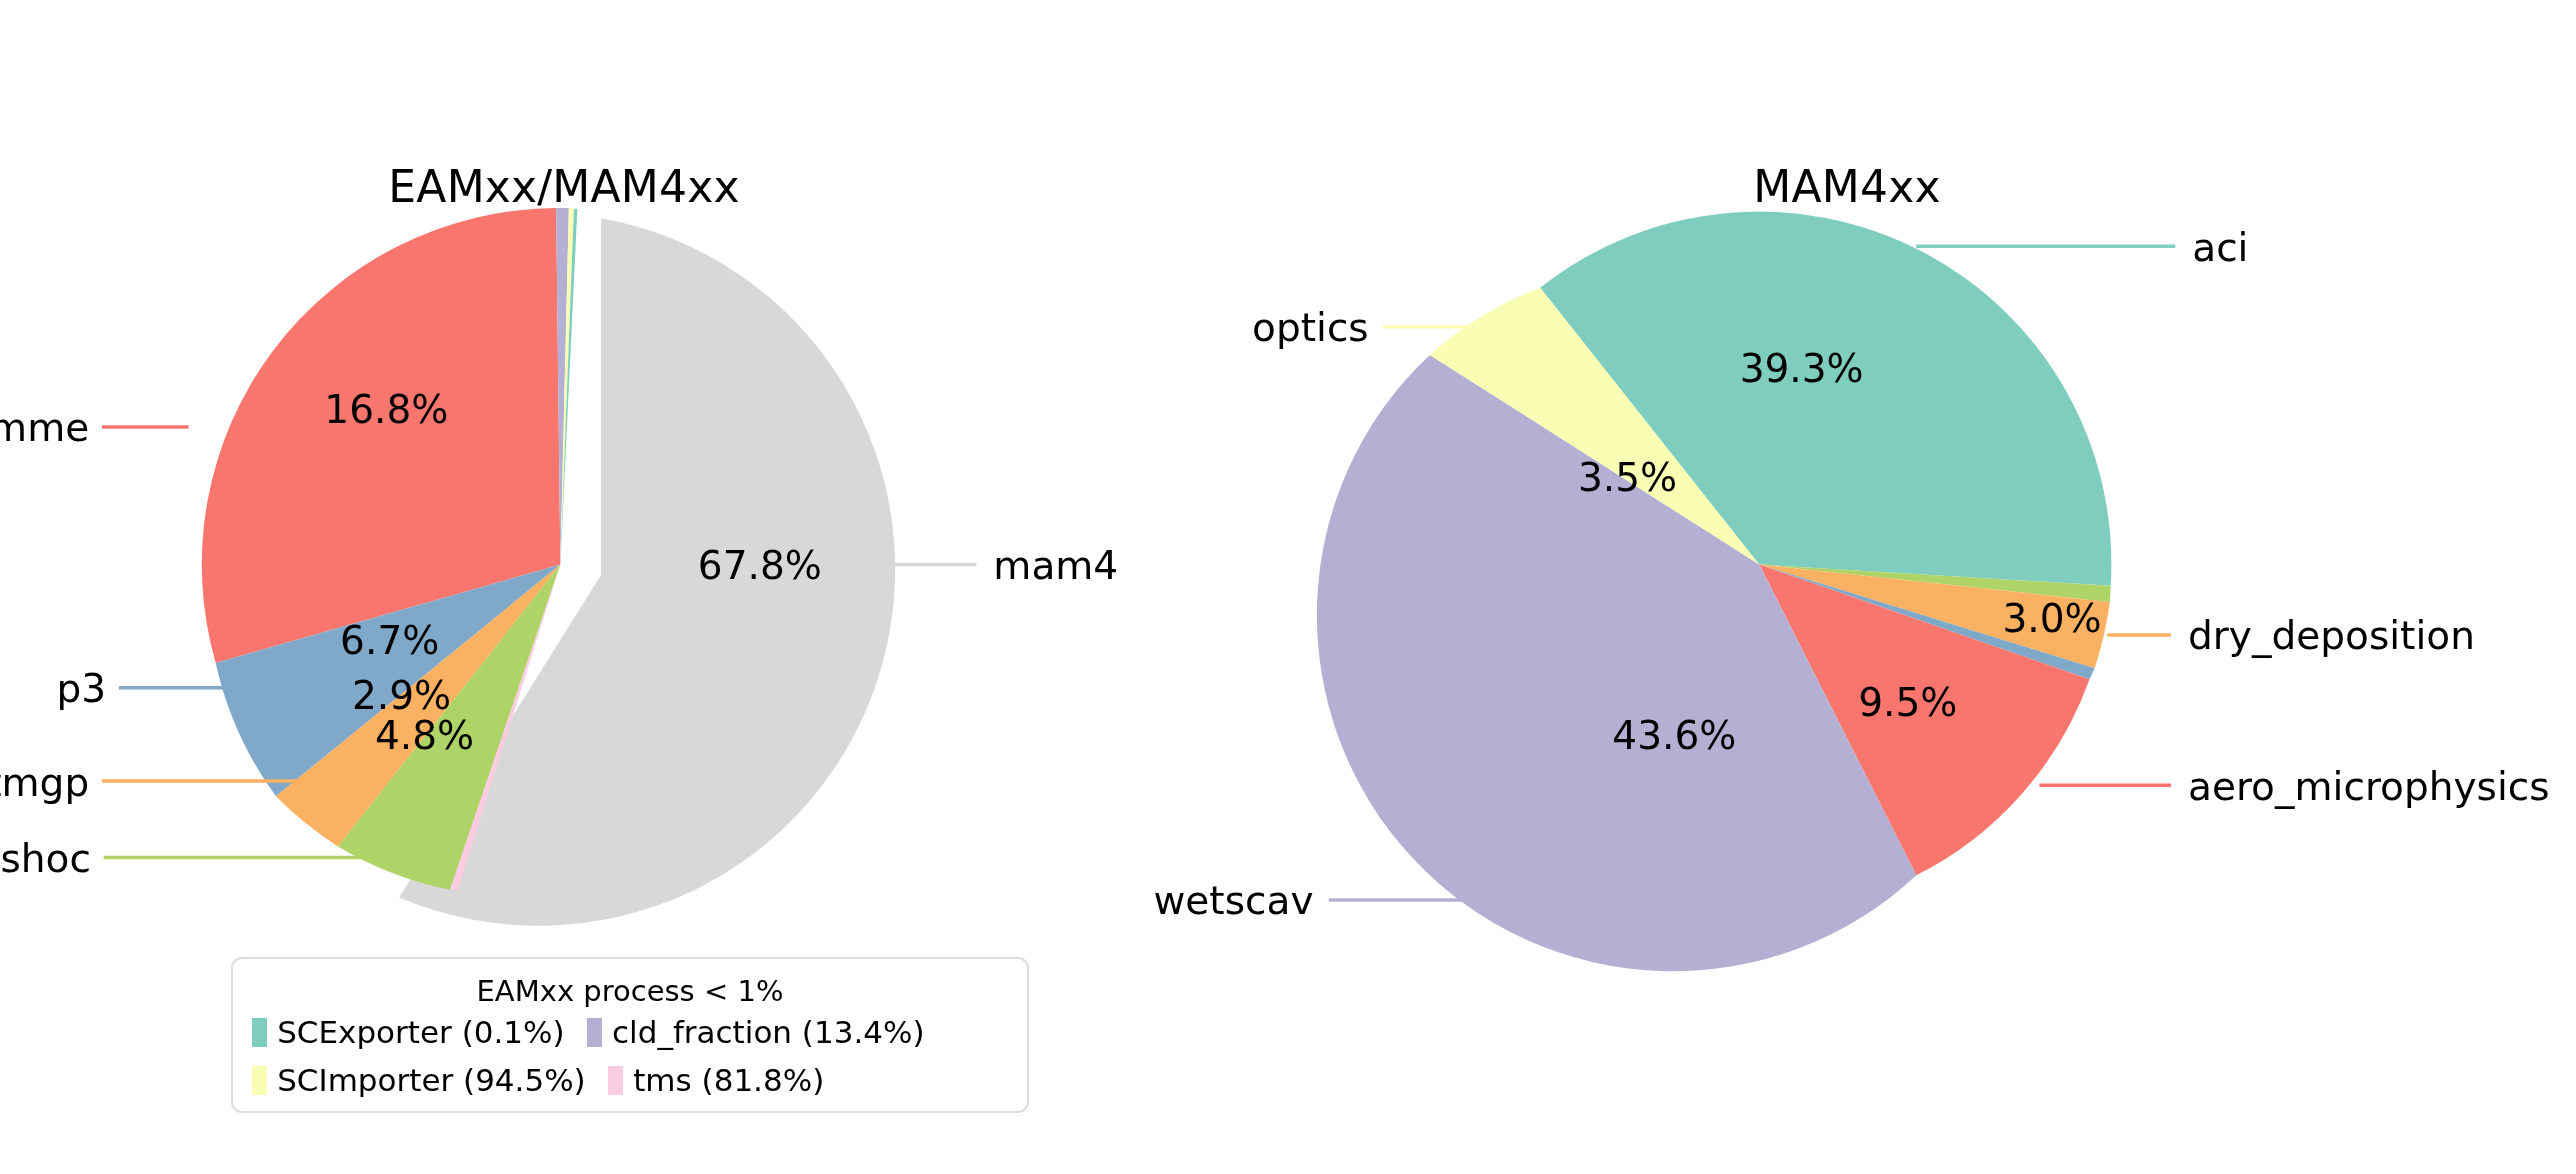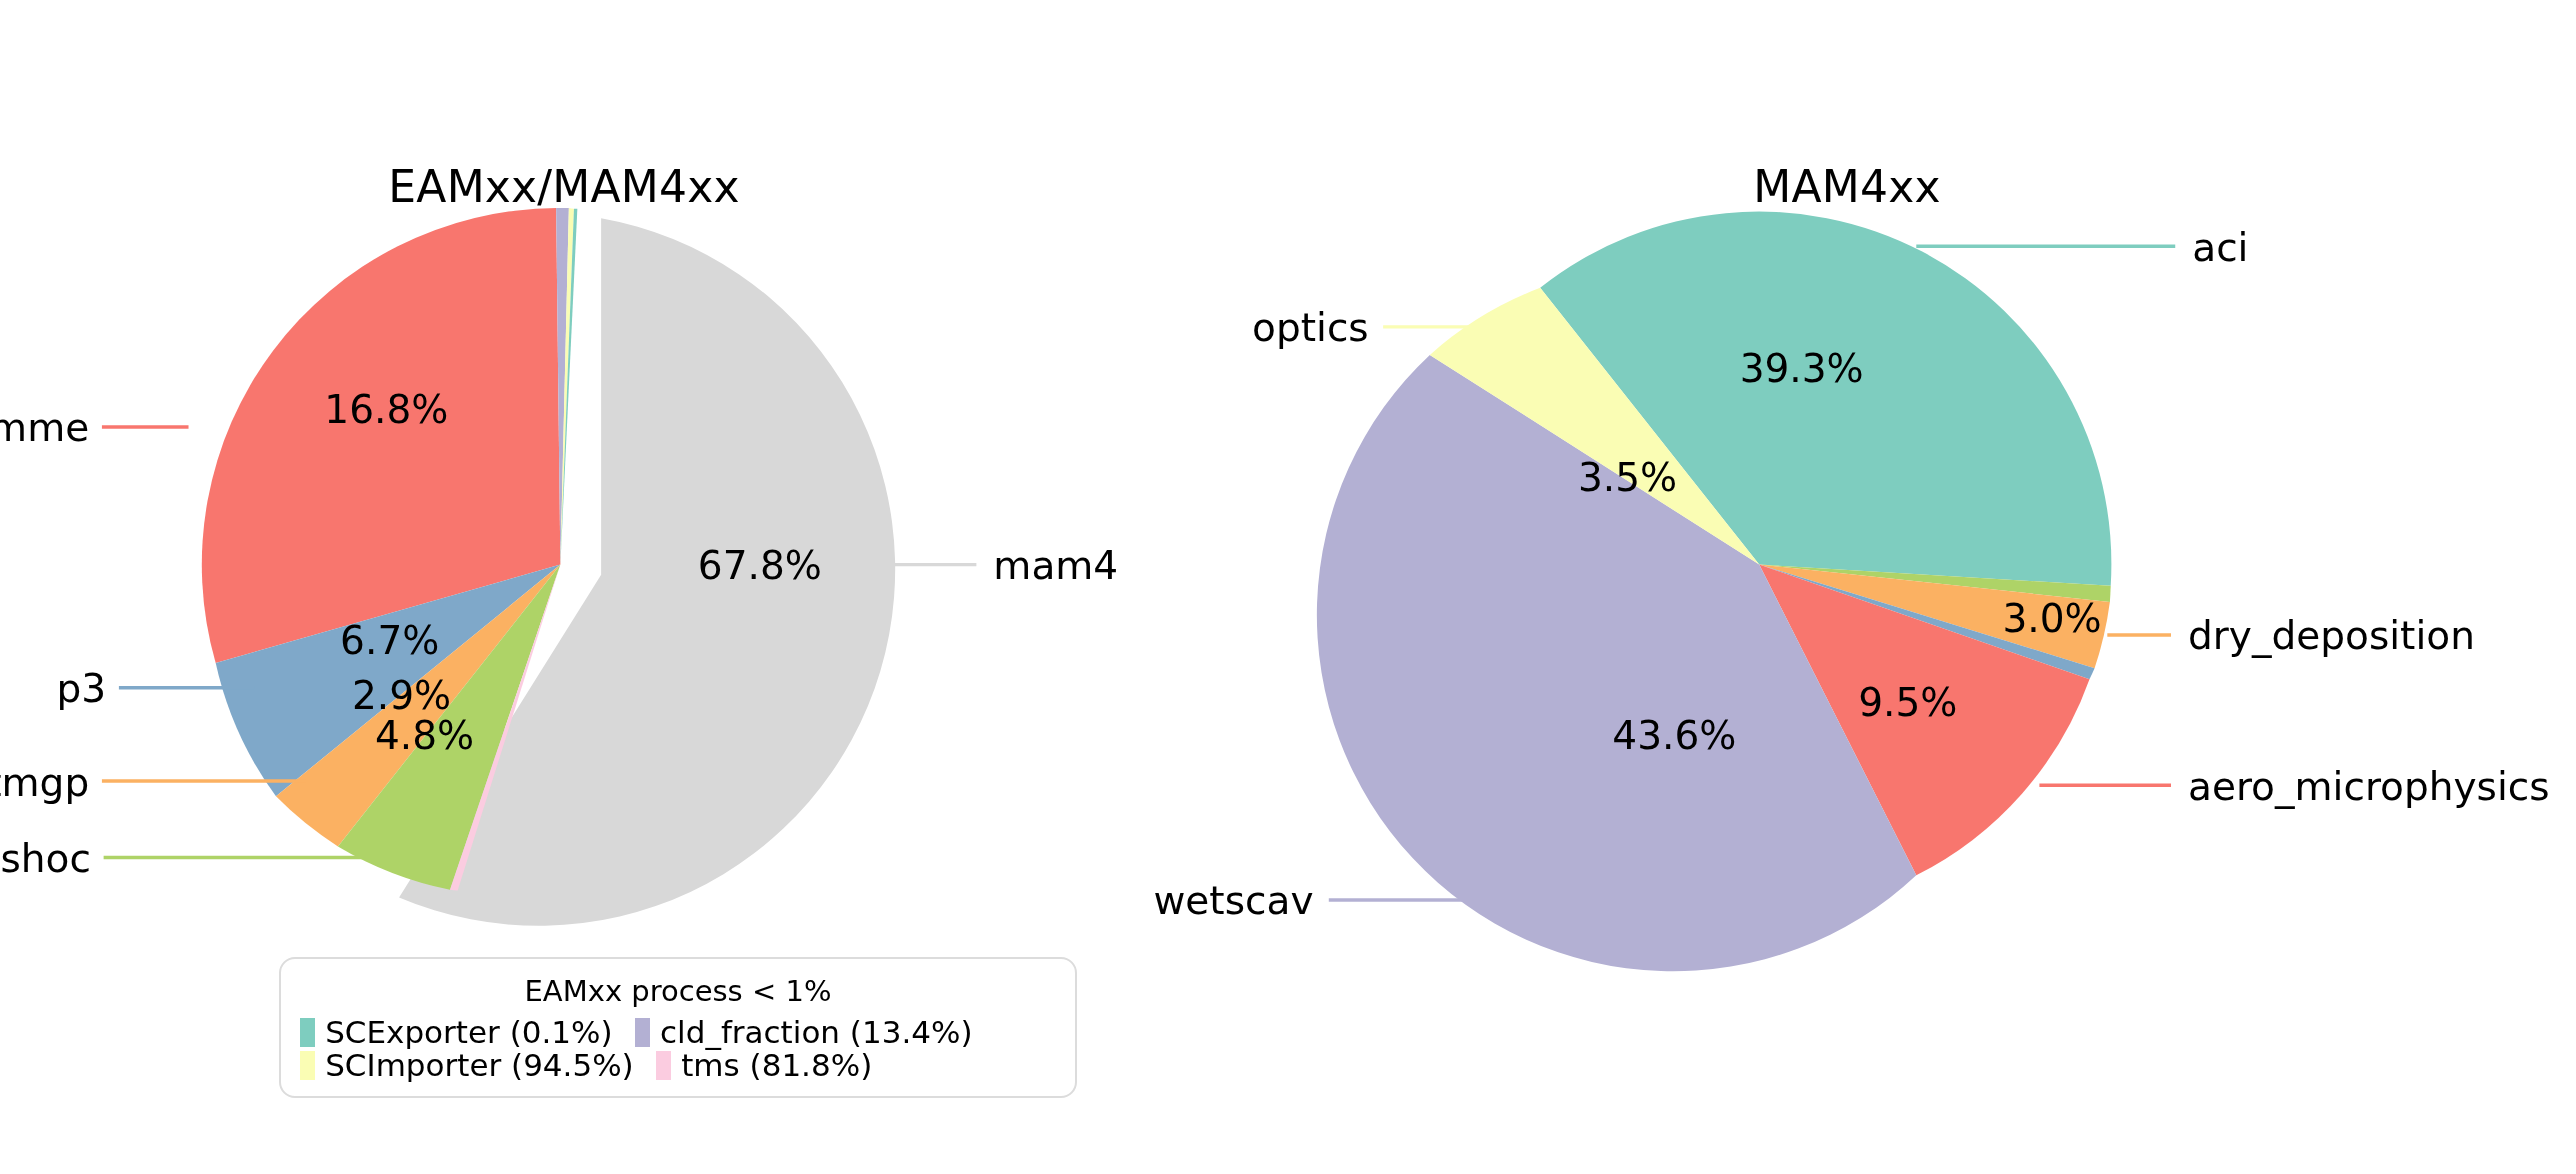--- a/index.html
+++ b/index.html
@@ -11,25 +11,25 @@
   .panel-right{left:1288px;}
   .chart-title{position:absolute;width:100%;text-align:center;
                font-size:44px;letter-spacing:0.2px;color:#000;}
   .panel-left .chart-title{top:161px;left:-80px;}
   .panel-right .chart-title{top:161px;left:-85px;}
   svg{position:absolute;left:0;top:0;overflow:visible;}
   .pct{font-size:46px;fill:#000;font-family:"DejaVu Sans","Liberation Sans",sans-serif;}
   .outlabel{font-size:46px;fill:#000;font-family:"DejaVu Sans","Liberation Sans",sans-serif;}
   .leader{stroke-width:4;fill:none;}
   
-  .legend{position:absolute;border:2.5px solid #dcdcdc;border-radius:16px;
-          background:#ffffff;box-sizing:border-box;padding:12px 18.7px 15.3px 18.7px;margin-left:48px;}
+  .legend{position:absolute;border:2.5px solid #dcdcdc;border-radius:11px;
+          background:#ffffff;box-sizing:border-box;padding:12px 18.7px 15.3px 18.7px;}
   .legend-title{text-align:center;font-size:29px;color:#000;margin:3.4px 0 8.5px 0;
                 white-space:nowrap;}
-  .legend-rows{display:flex;flex-direction:column;gap:2px;}
+  .legend-rows{display:flex;flex-direction:column;gap:17px;}
   .legend-row{display:flex;flex-direction:row;align-items:center;gap:22px;}
   .legend-entry{display:flex;flex-direction:row;align-items:center;gap:10.2px;}
   .swatch{width:15.3px;height:29px;display:inline-block;flex:0 0 auto;}
   .legend-text{font-size:31px;color:#000;white-space:nowrap;line-height:1;}
   .legend-left{left:231px;top:957px;width:798px;}
 </style>
 </head>
 <body>
 
 <div class="figure">

